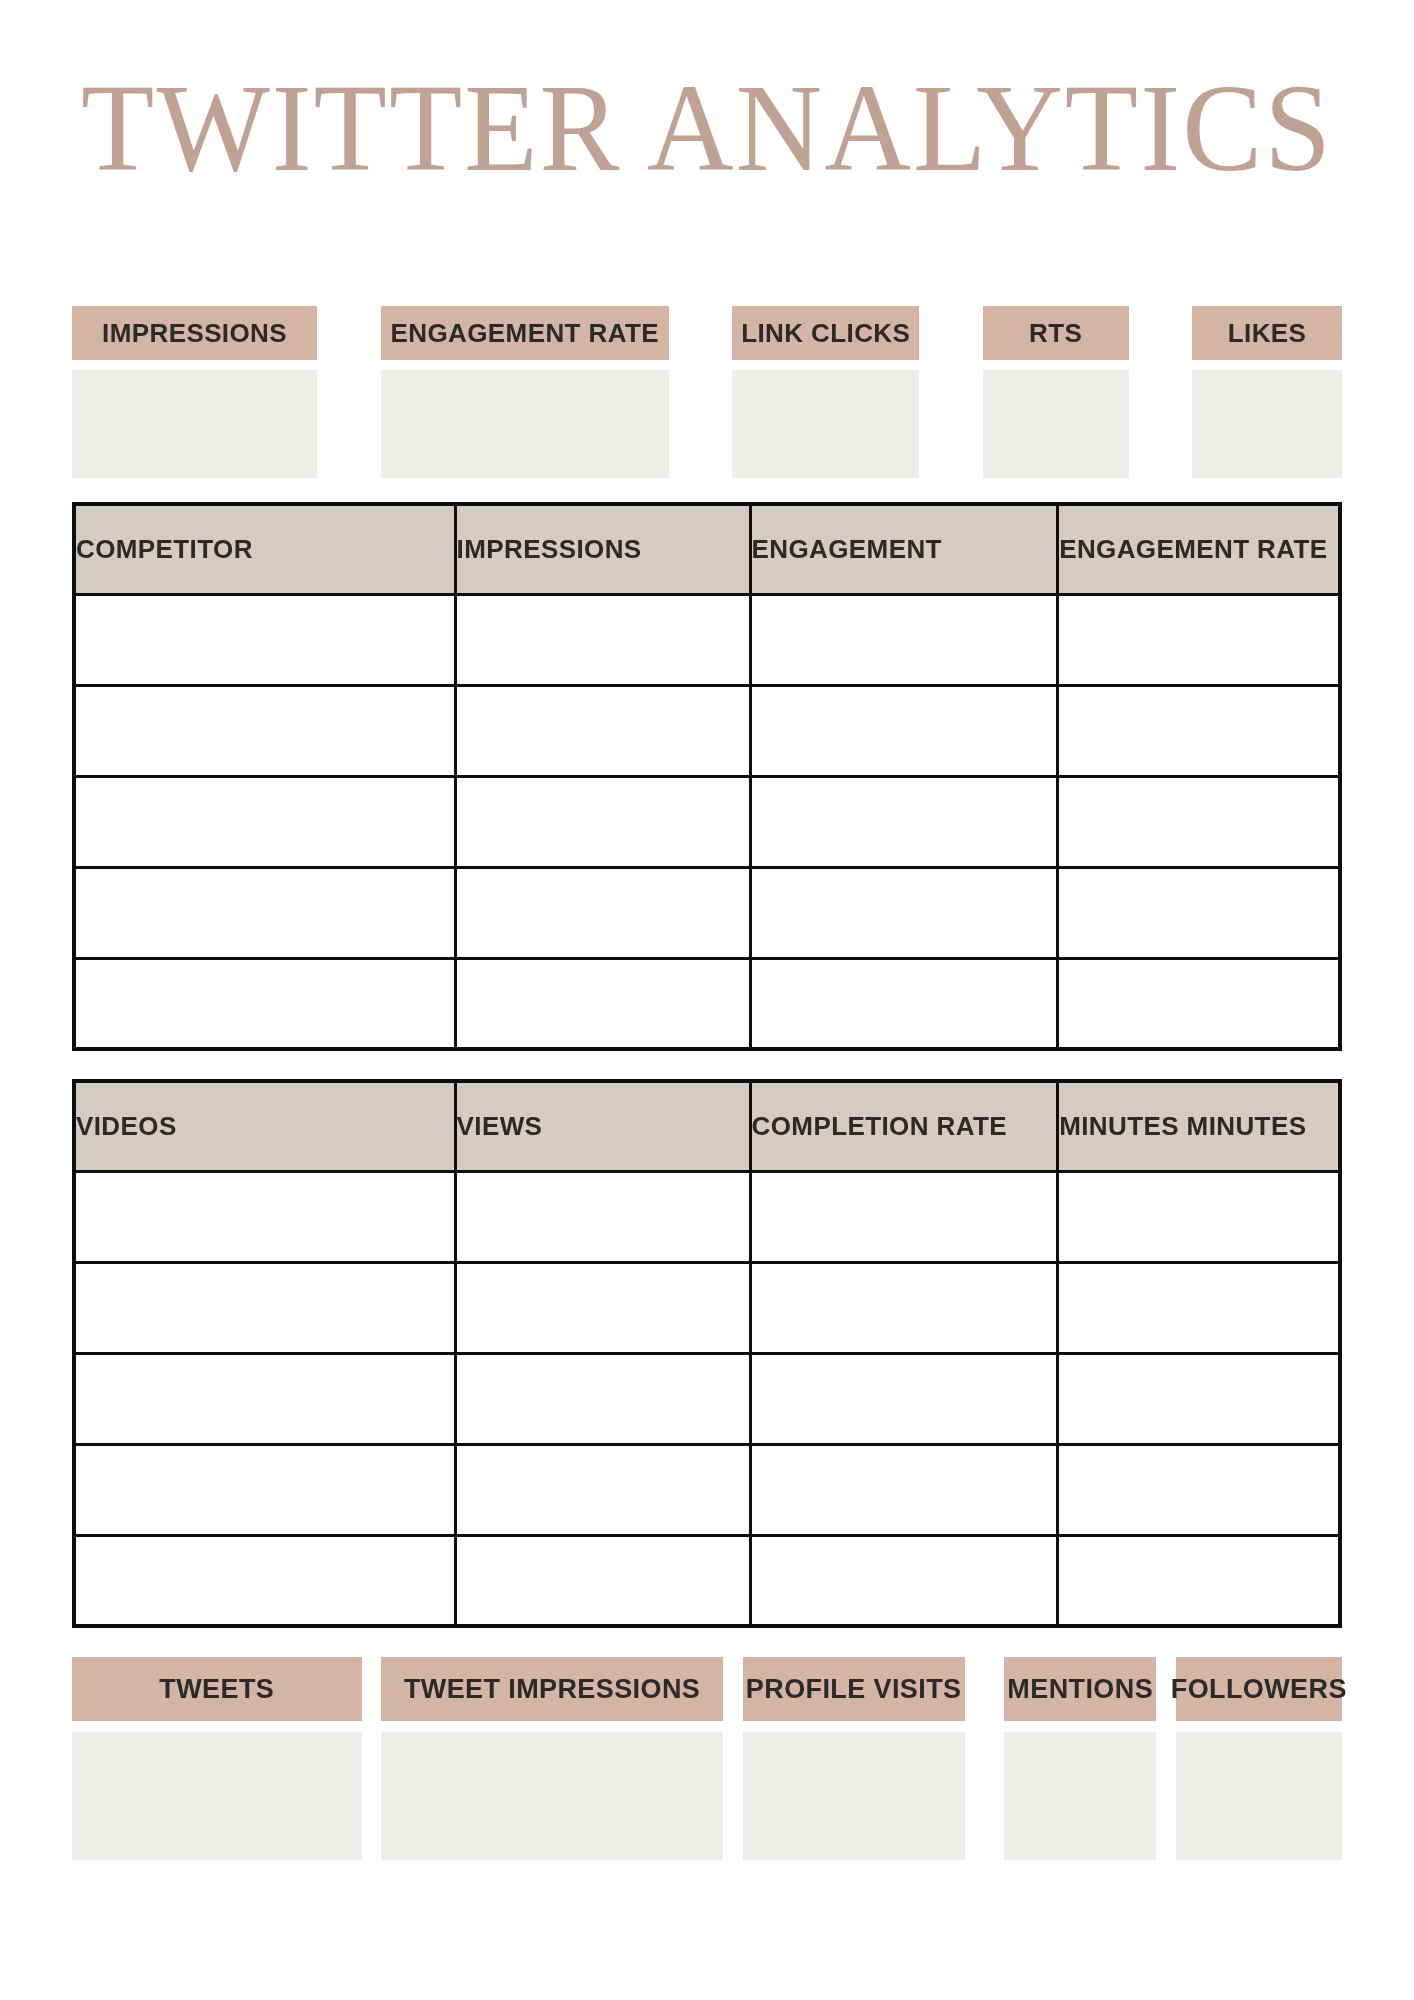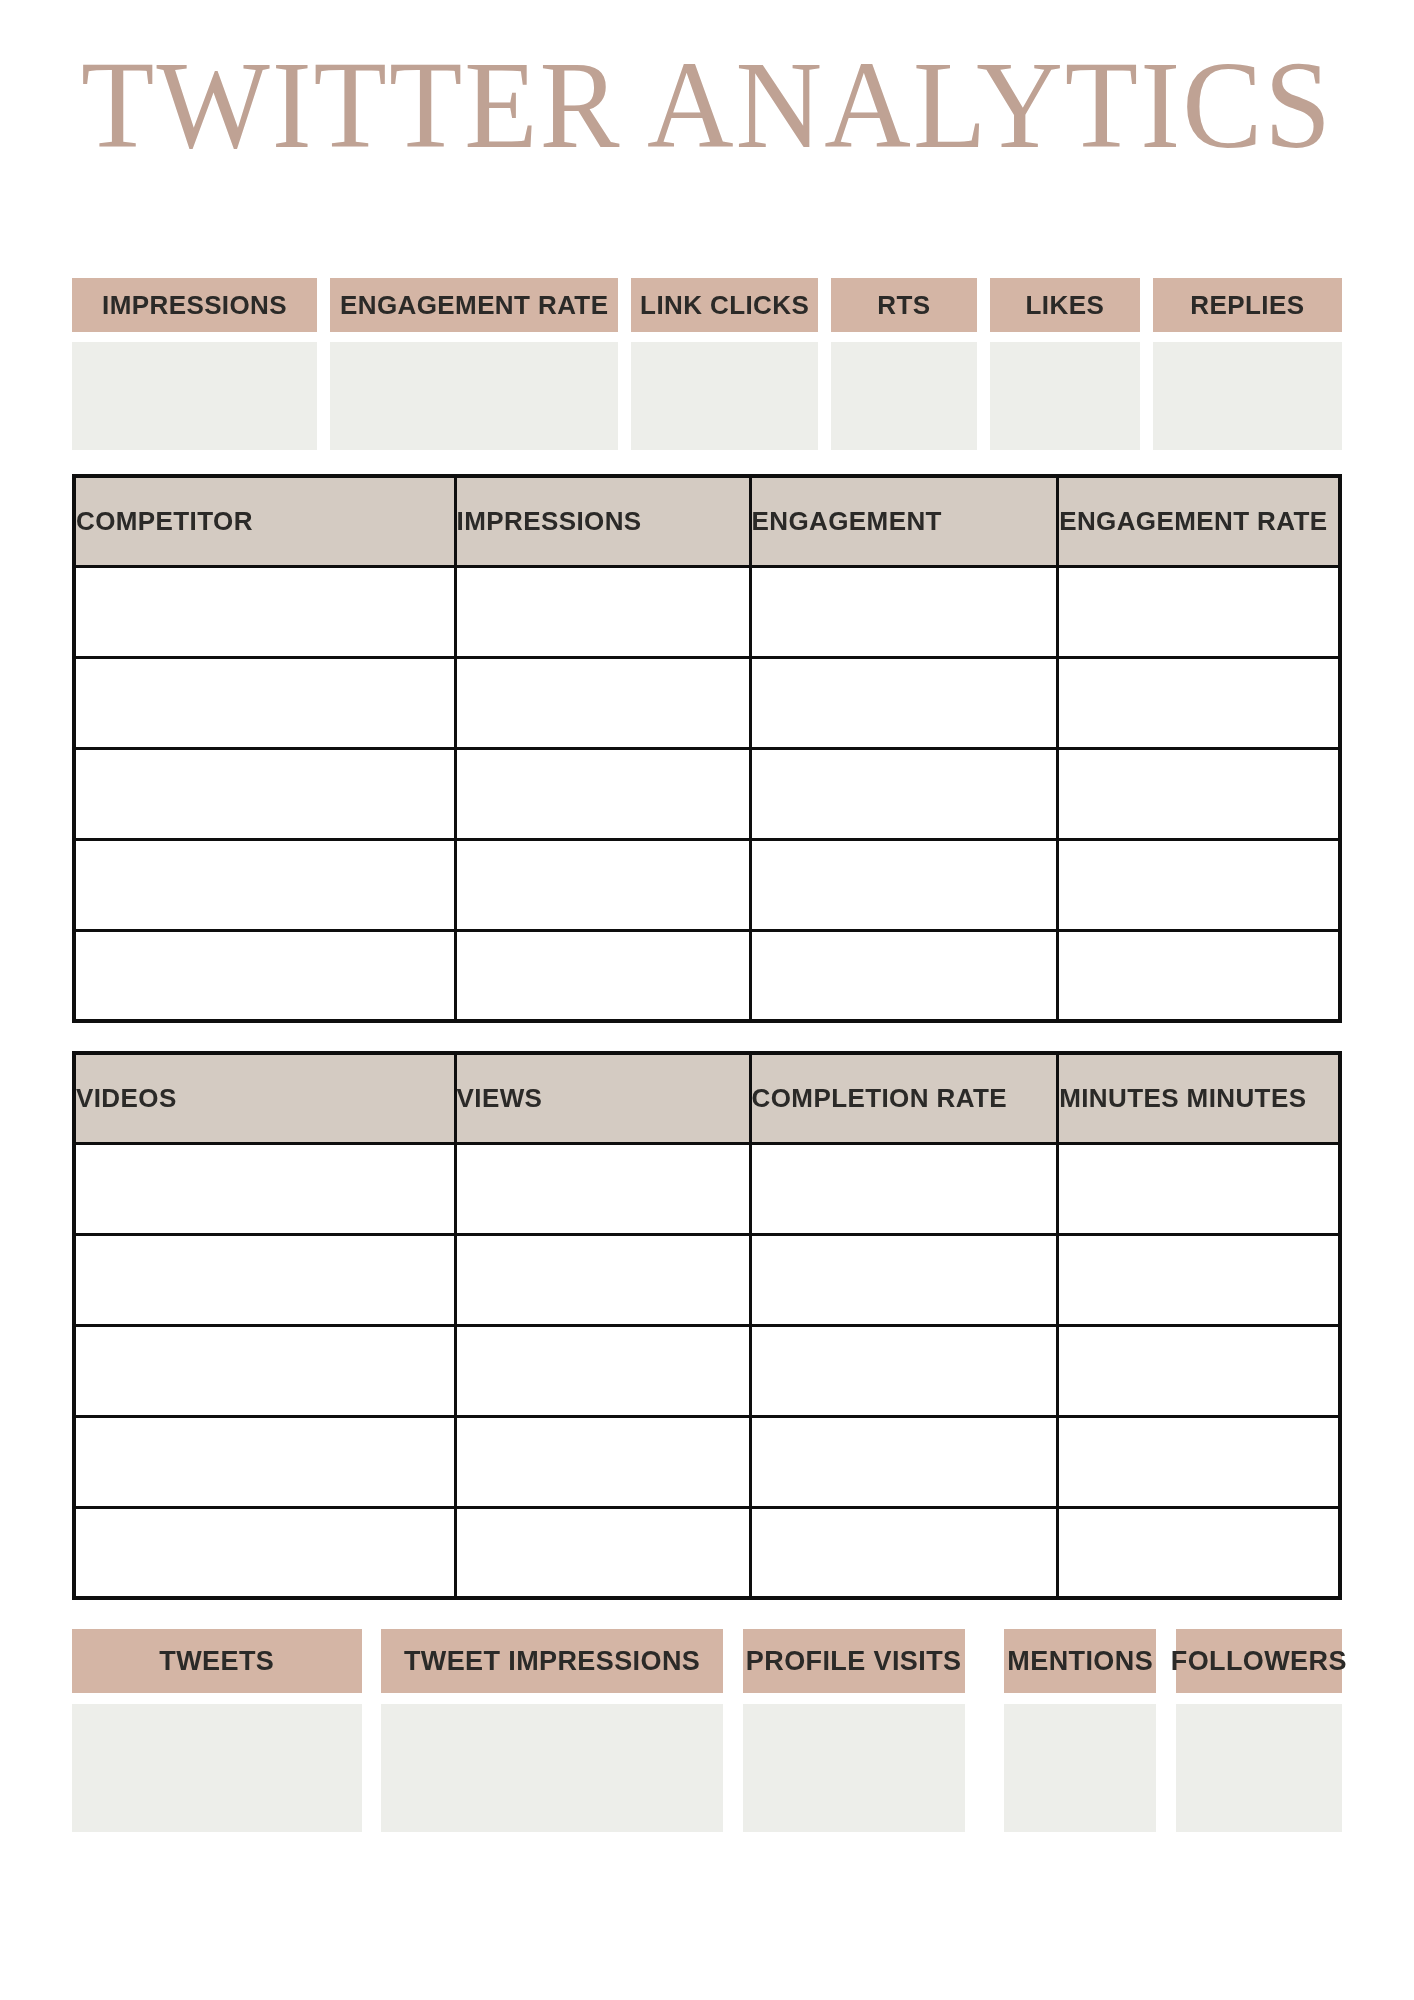--- a/index.html
+++ b/index.html
@@ -16,21 +16,21 @@
   body{
     width:1414px;height:2000px;
     background:var(--page-bg);
     font-family:"Liberation Sans", sans-serif;
     overflow:hidden;
   }
   .page{width:1414px;height:2000px;padding:0 72px;}
 
   .title-wrap{
     display:flex;justify-content:center;
-    margin-top:32px;height:136px;align-items:flex-end;
+    margin-top:60px;height:136px;align-items:center;
   }
   .title{
     font-family:"Liberation Serif", serif;
     font-weight:400;
     font-size:120px;
     line-height:1.05;
     letter-spacing:2px;
     white-space:nowrap;
     color:var(--title-text);
     transform:scaleY(1.04);
@@ -106,24 +106,20 @@
     <div class="stat-card w-t3">
       <div class="stat-header">LINK CLICKS</div>
       <div class="stat-box"></div>
     </div>
     <div class="stat-card w-t4">
       <div class="stat-header">RTS</div>
       <div class="stat-box"></div>
     </div>
     <div class="stat-card w-t5">
       <div class="stat-header">LIKES</div>
-      <div class="stat-box"></div>
-    </div>
-    <div class="stat-card w-t6">
-      <div class="stat-header">REPLIES</div>
       <div class="stat-box"></div>
     </div>
   </section>
 
   <table class="grid-table first">
     <colgroup>
         <col class="c1">
         <col class="c2">
         <col class="c3">
         <col class="c4">

